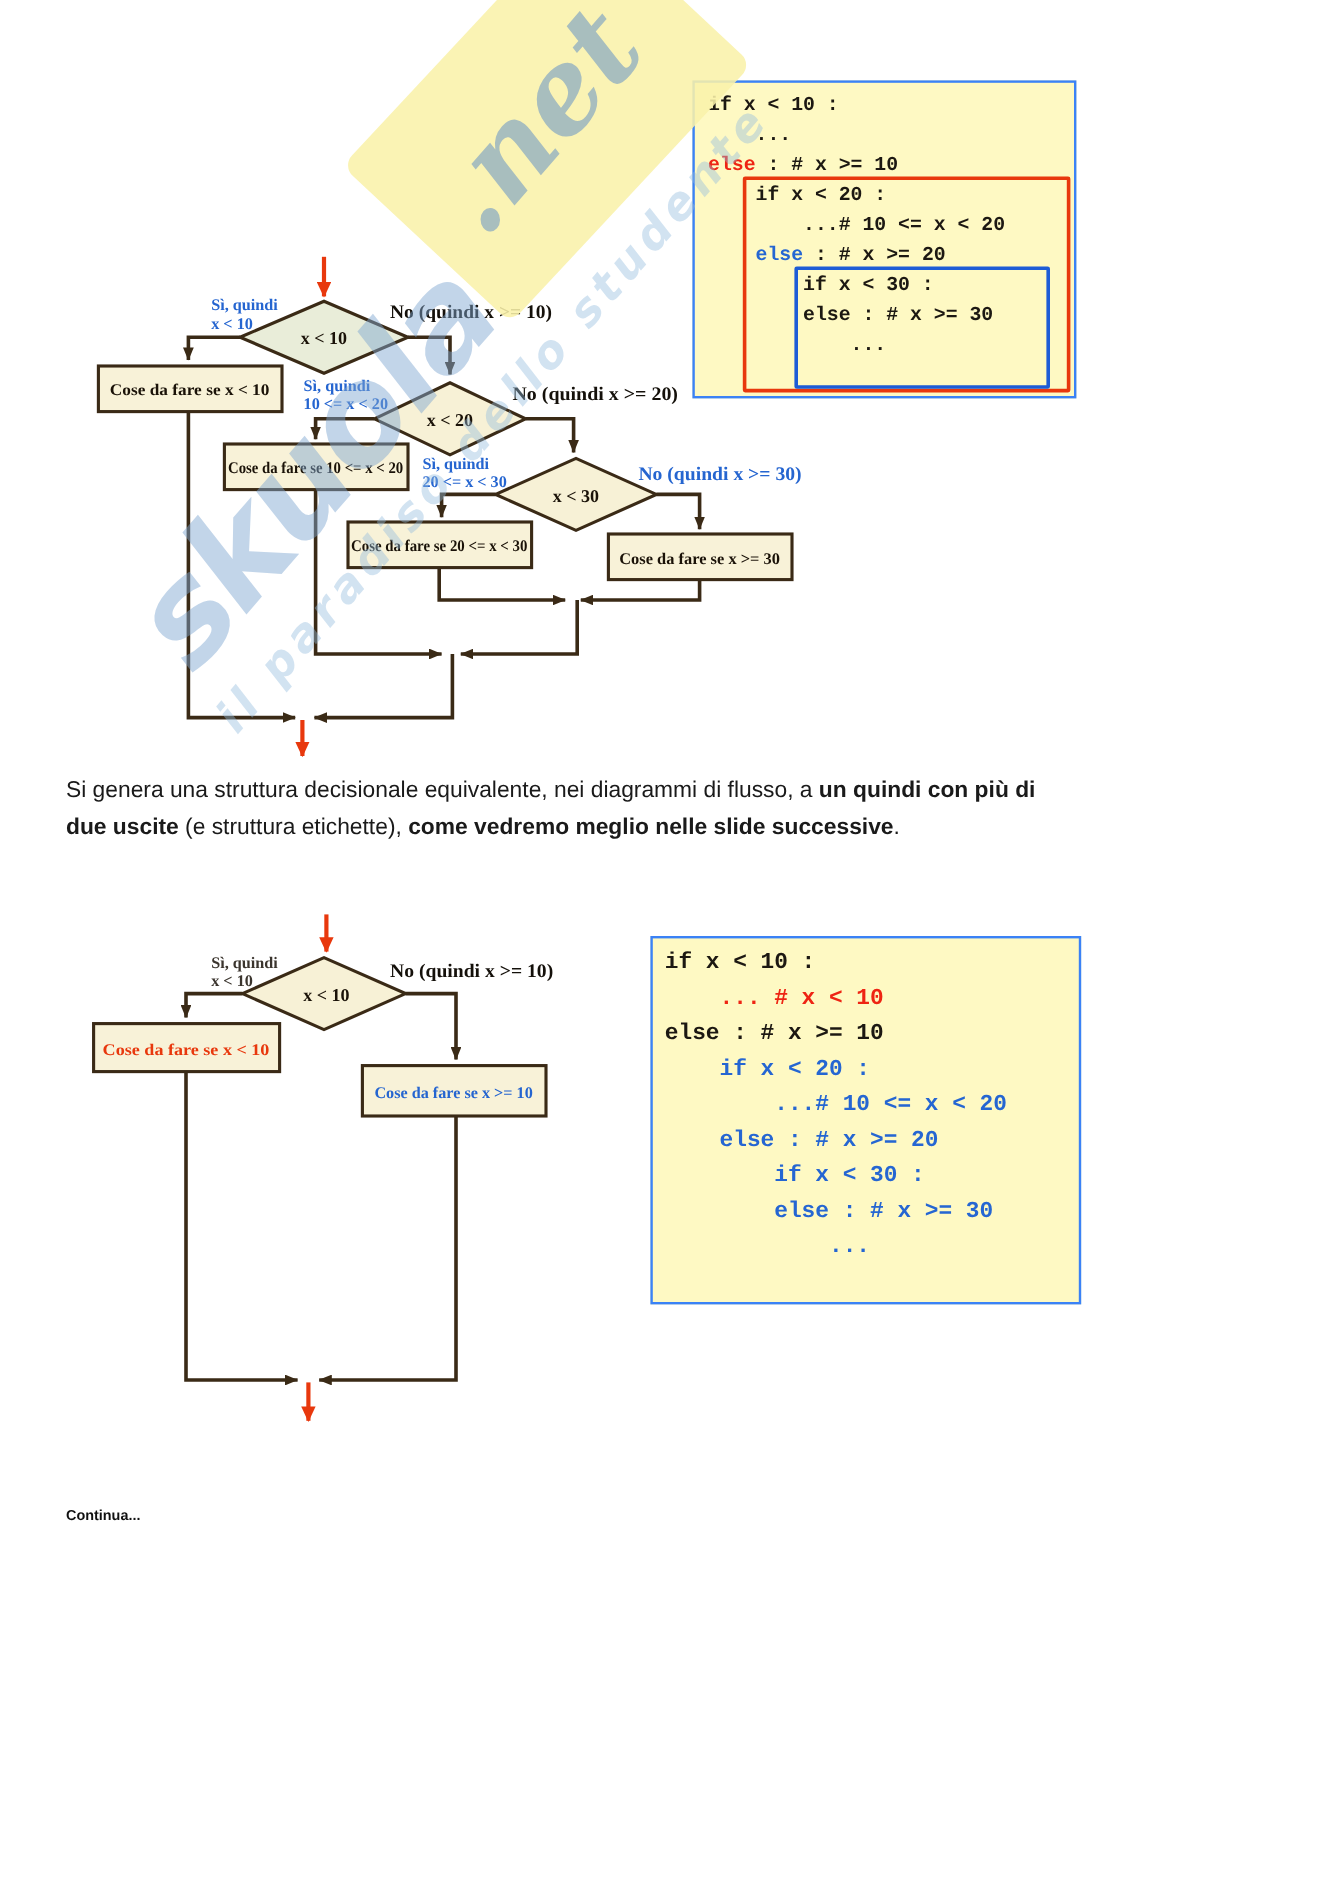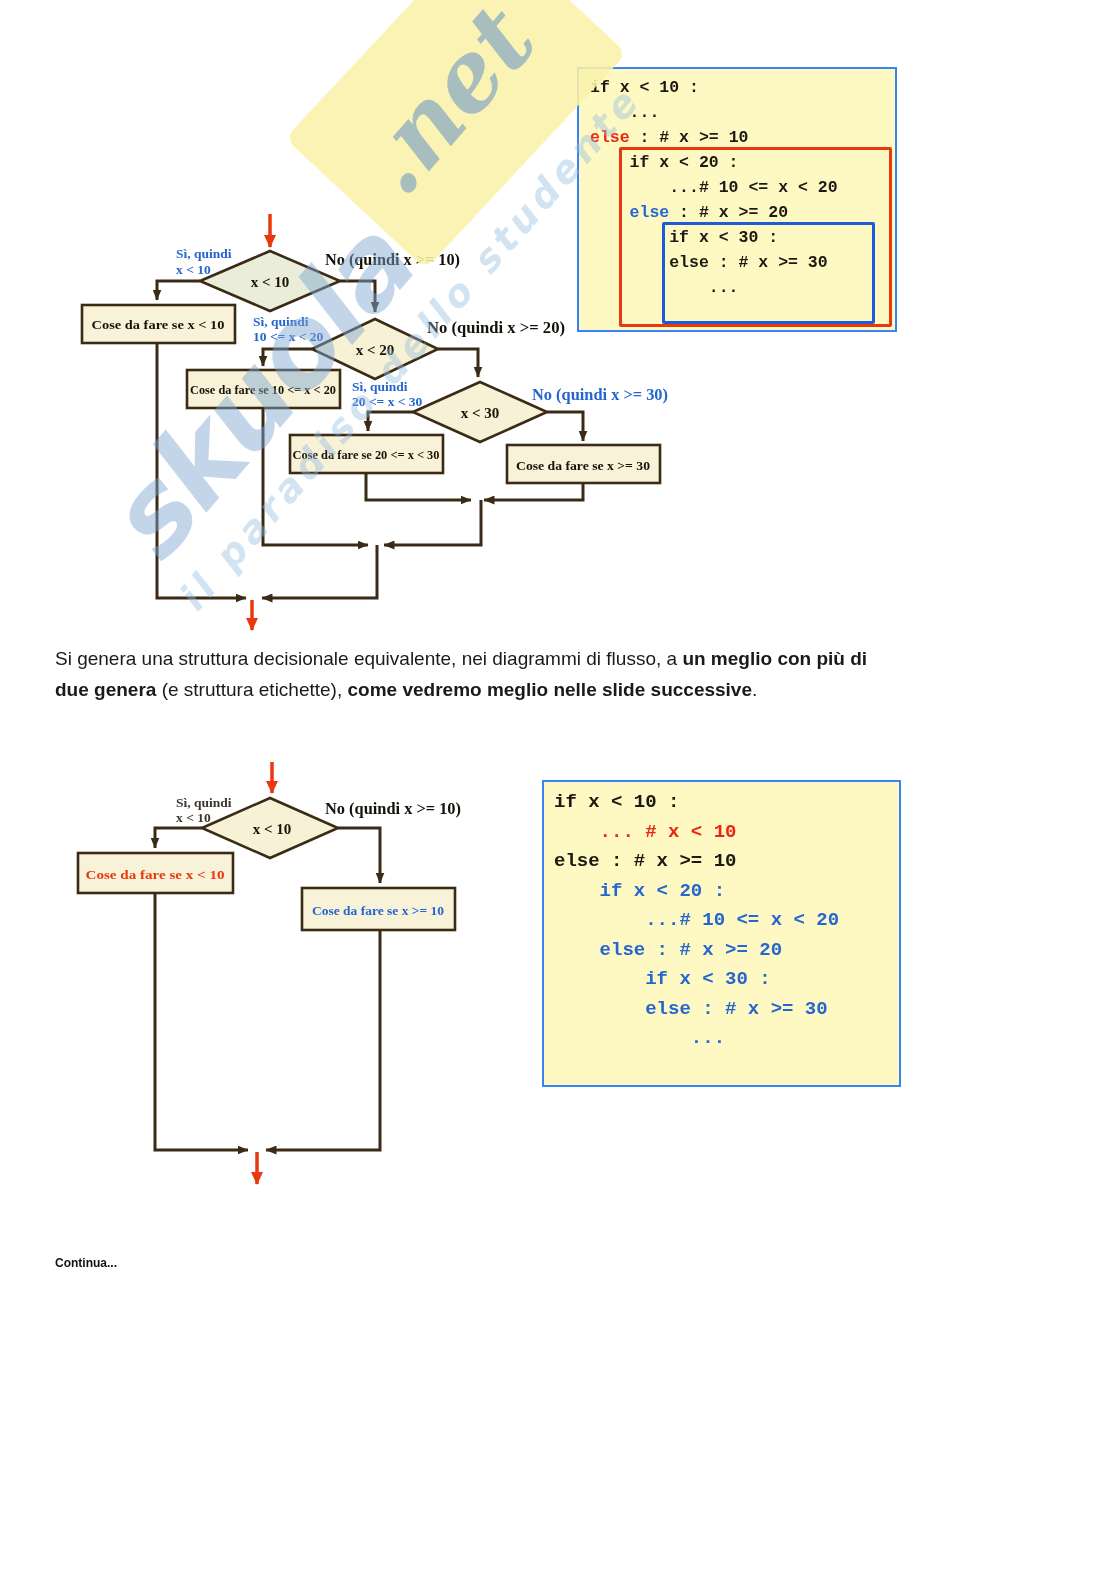--- a/index.html
+++ b/index.html
@@ -142,22 +142,22 @@
     <div class="wm-skuola">skuola</div>
     <div class="wm-netgroup">
       <div class="wm-band"></div>
       <div class="wm-net">.net</div>
     </div>
     <div class="wm-tag">il paradiso dello studente</div>
   </div>
 </div>
 
 <div class="para">
-  <div><span>Si genera una struttura decisionale equivalente, nei diagrammi di flusso, a </span><span class="b">un meglio con più di</span></div>
-  <div><span class="b">due genera</span><span> (e struttura etichette), </span><span class="b">come vedremo meglio nelle slide successive</span><span>.</span></div>
+  <div><span>Si genera una struttura decisionale equivalente, nei diagrammi di flusso, a </span><span class="b">un quindi con più di</span></div>
+  <div><span class="b">due uscite</span><span> (e struttura etichette), </span><span class="b">come vedremo meglio nelle slide successive</span><span>.</span></div>
 </div>
 
 <svg class="fc" style="left:70px;top:755px;" width="420" height="445" viewBox="70 755 420 445">
   <defs>
     <marker id="ah2" markerUnits="userSpaceOnUse" markerWidth="11" markerHeight="9" refX="10.5" refY="4.5" orient="auto">
       <path d="M0,0 L11,4.5 L0,9 Z" fill="#3a2a16"></path>
     </marker>
     <marker id="ahr2" markerUnits="userSpaceOnUse" markerWidth="13" markerHeight="12" refX="12" refY="6" orient="auto">
       <path d="M0,0 L13,6 L0,12 Z" fill="#e8380d"></path>
     </marker>

